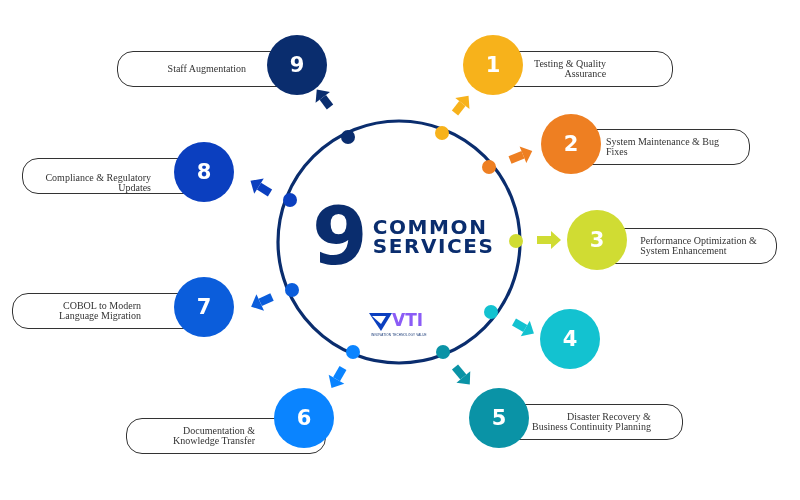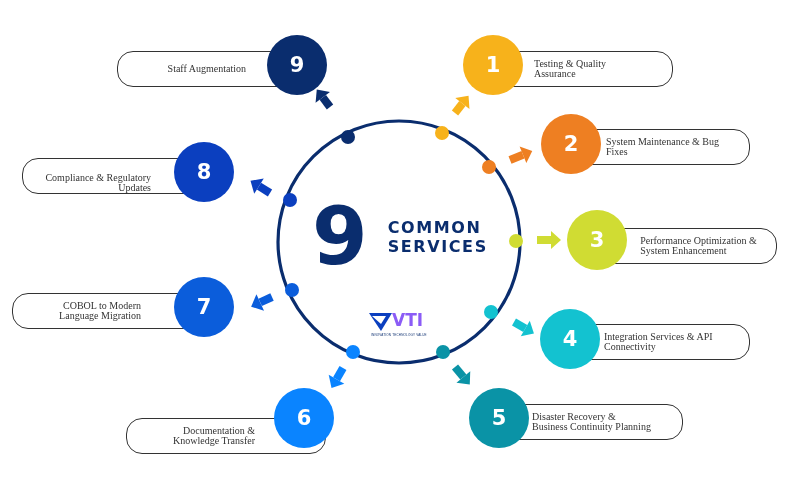--- a/index.html
+++ b/index.html
@@ -11,21 +11,21 @@
   }
   .pill.right { padding-left: 60px; padding-right: 10px; justify-content: flex-start; text-align: left; }
   .pill.left { padding-right: 70px; padding-left: 10px; justify-content: flex-end; text-align: right; }
   .pill span { display: block; white-space: pre-line; }
   .num {
     position: absolute; width: 60px; height: 60px; border-radius: 50%; color: #fff; font-weight: bold;
     font-size: 21px; display: flex; align-items: center; justify-content: center; font-family: "DejaVu Sans", sans-serif;
   }
   .title-wrap { position: absolute; left: 312px; top: 205px; display: flex; align-items: center; }
   .big9 { font-family: "DejaVu Sans", sans-serif; font-weight: bold; font-size: 80px; color: #0a2d6e; line-height: 64px; letter-spacing: -2px; }
-  .title-lines { margin-left: 22px; font-family: "DejaVu Sans", sans-serif; font-weight: bold; color: #0a2d6e; font-size: 16px; line-height: 19.5px; letter-spacing: 1.6px; }
+  .title-lines { margin-left: 7px; font-family: "DejaVu Sans", sans-serif; font-weight: bold; color: #0a2d6e; font-size: 20px; line-height: 19.5px; letter-spacing: 1.6px; }
   .logo-text { position: absolute; left: 392px; top: 310px; font-family: "DejaVu Sans", sans-serif; font-weight: bold; font-size: 17px; color: #8b5cf6; letter-spacing: 0px; }
   .logo-tag { position: absolute; left: 371px; top: 333px; font-size: 3px; color: #0a2d6e; letter-spacing: 0.2px; width: 80px; white-space: nowrap; }
 </style>
 </head>
 <body>
 
 <div id="stage">
 
   <svg width="800" height="500" style="position:absolute;left:0;top:0;">
     <circle cx="399" cy="242" r="121" fill="none" stroke="#0a2d6e" stroke-width="3.2"></circle>
@@ -106,41 +106,37 @@
   <div class="pill left" style="left:12px; top:293px; width:200px;">
     <span>COBOL to Modern
 Language Migration</span>
   </div>
 
   <div class="pill left" style="left:126px; top:418px; width:200px;">
     <span>Documentation &amp;
 Knowledge Transfer</span>
   </div>
 
-  <div class="pill right" style="left:473px; top:51px; width:200px;">
+  <div class="pill right" style="left:473px; top:51px; width:200px;text-align:right;">
     <span>Testing &amp; Quality
 Assurance</span>
   </div>
 
   <div class="pill right" style="left:545px; top:129px; width:205px;">
     <span>System Maintenance &amp; Bug
 Fixes</span>
   </div>
 
   <div class="pill right" style="left:570px; top:228px; width:207px;justify-content:center;">
     <span>Performance Optimization &amp;
 System Enhancement</span>
   </div>
 
-  <div class="pill right" style="left:543px; top:324px; width:207px;">
-    <span>Integration Services &amp; API
-Connectivity</span>
-  </div>
 
-  <div class="pill right" style="left:471px; top:404px; width:212px;">
+  <div class="pill right" style="left:471px; top:404px; width:212px;text-align:right;">
     <span>Disaster Recovery &amp;
 Business Continuity Planning</span>
   </div>
 
   <div class="num" style="left:267px; top:35px; background:#0a2d6e;">9</div>
   <div class="num" style="left:463px; top:35px; background:#f7b21b;">1</div>
   <div class="num" style="left:541px; top:114px; background:#ee7f22;">2</div>
   <div class="num" style="left:567px; top:210px; background:#d0dc33;">3</div>
   <div class="num" style="left:540px; top:309px; background:#13c2d0;">4</div>
   <div class="num" style="left:469px; top:388px; background:#0a93a6;">5</div>

